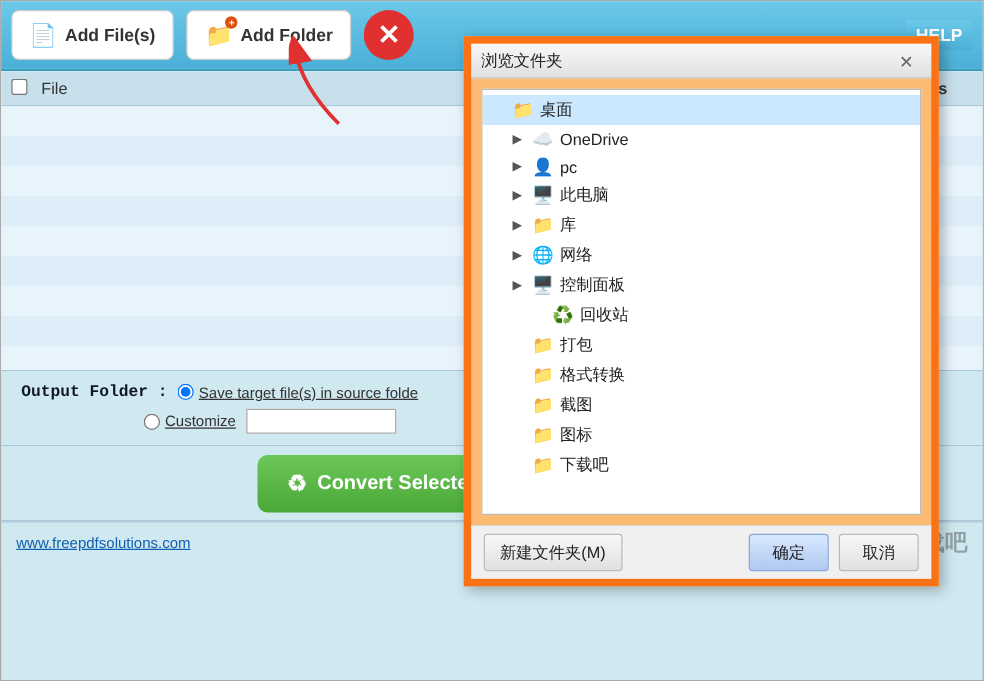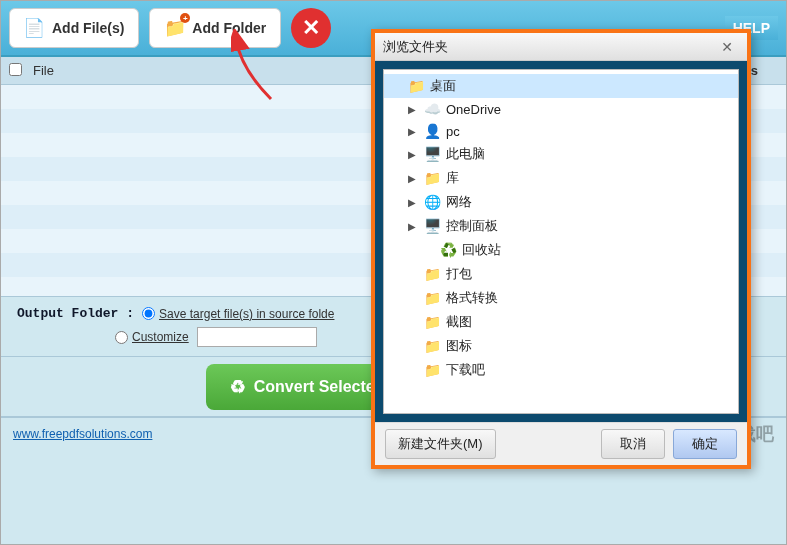--- a/index.html
+++ b/index.html
@@ -249,22 +249,22 @@
       color: rgba(0,0,0,0.3);
     }
 
     
     .dialog-overlay {
       position: absolute;
       top: 28px;
       left: 370px;
       width: 380px;
       height: 440px;
-      background: #0c4a6e;
-      border: 4px solid #f97316;
+      background: #fdba74;
+      border: 6px solid #f97316;
       box-shadow: 3px 3px 10px rgba(0,0,0,0.3);
       z-index: 10;
       display: flex;
       flex-direction: column;
     }
     .dialog-title-bar {
       background: linear-gradient(to bottom, #f8f8f8, #e0e0e0);
       height: 28px;
       display: flex;
       align-items: center;
@@ -510,18 +510,18 @@
         <div class="tree-item indent1">
           <span class="tree-chevron"></span>
           <span class="tree-icon" style="color: rgb(224, 168, 32);">📁</span>
           <span>下载吧</span>
         </div>
       </div>
 
     <div class="dialog-footer">
       <button class="new-folder-btn">新建文件夹(M)</button>
       <div style="display:flex;gap:8px;">
+        <button class="dialog-footer-btn primary">确定</button>
         <button class="dialog-footer-btn">取消</button>
-        <button class="dialog-footer-btn primary">确定</button>
       </div>
     </div>
   </div>
 </div>
 
 </body></html>

